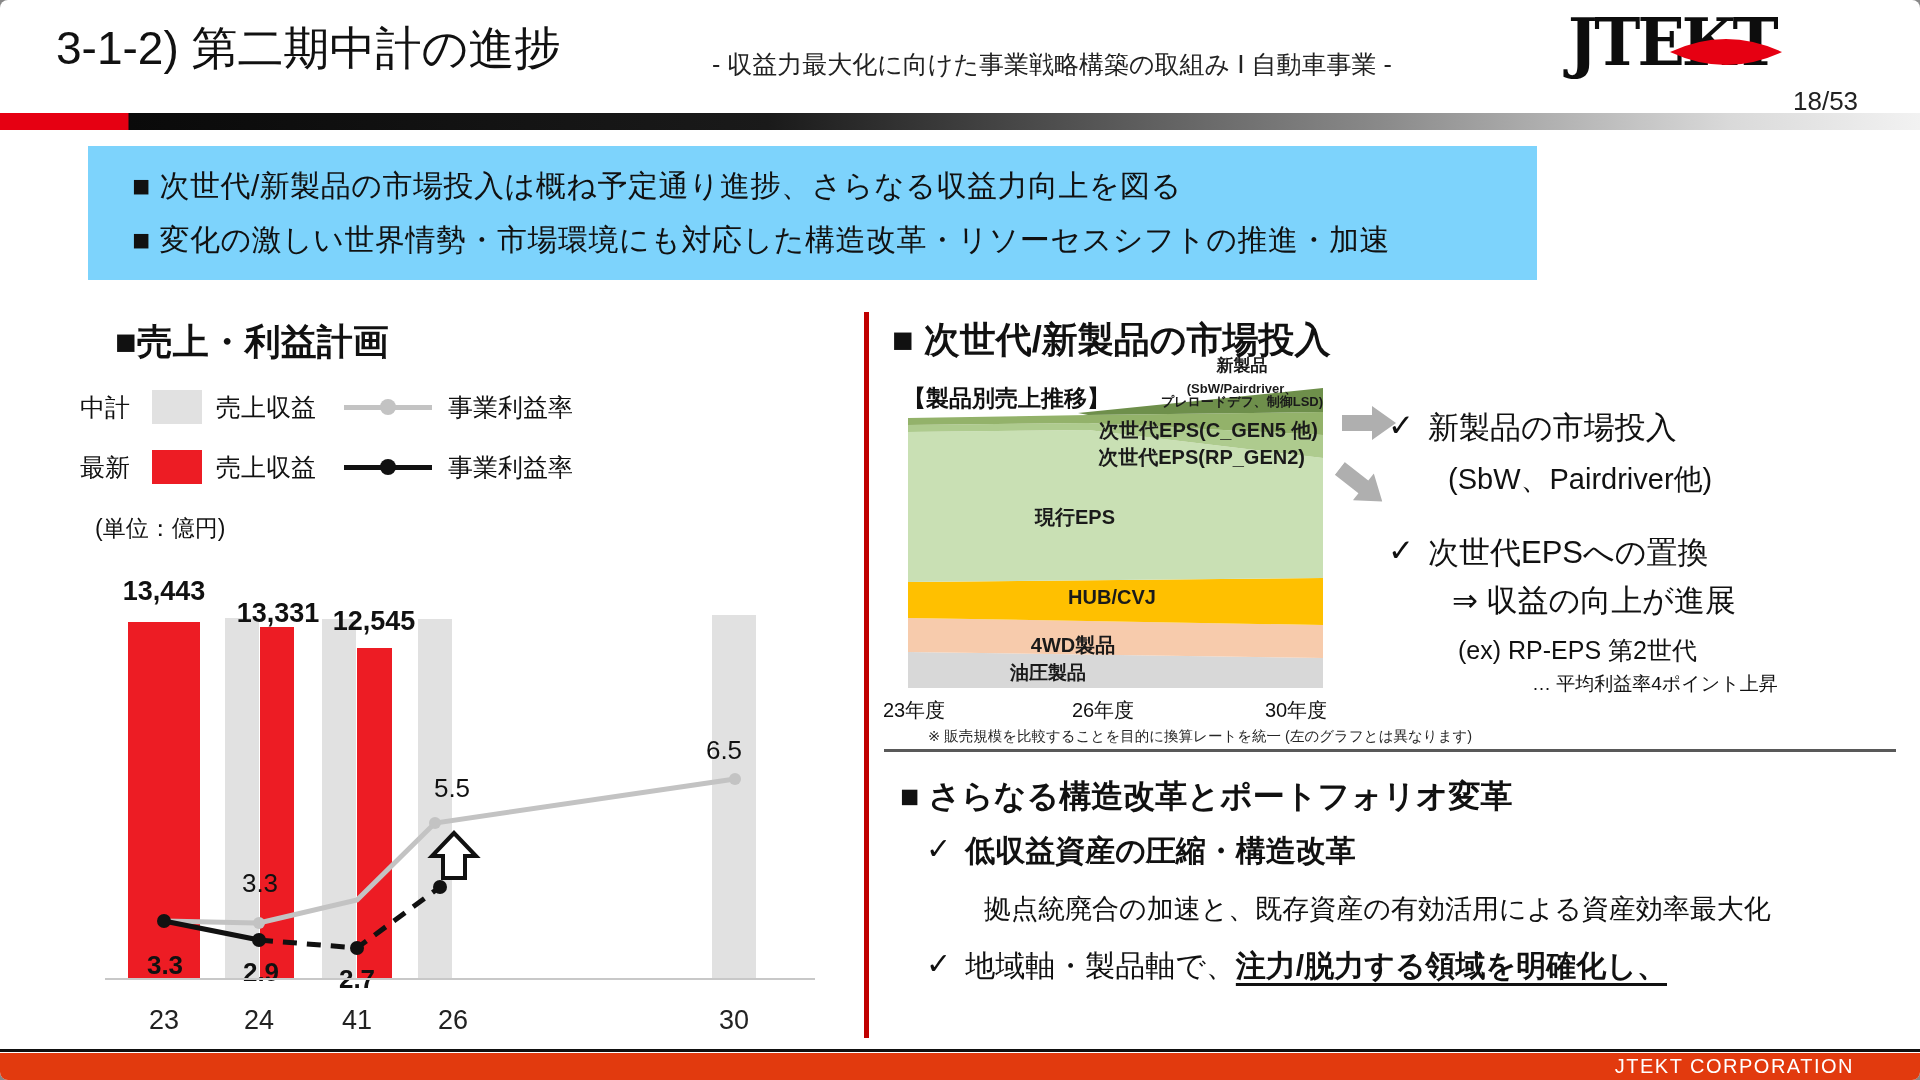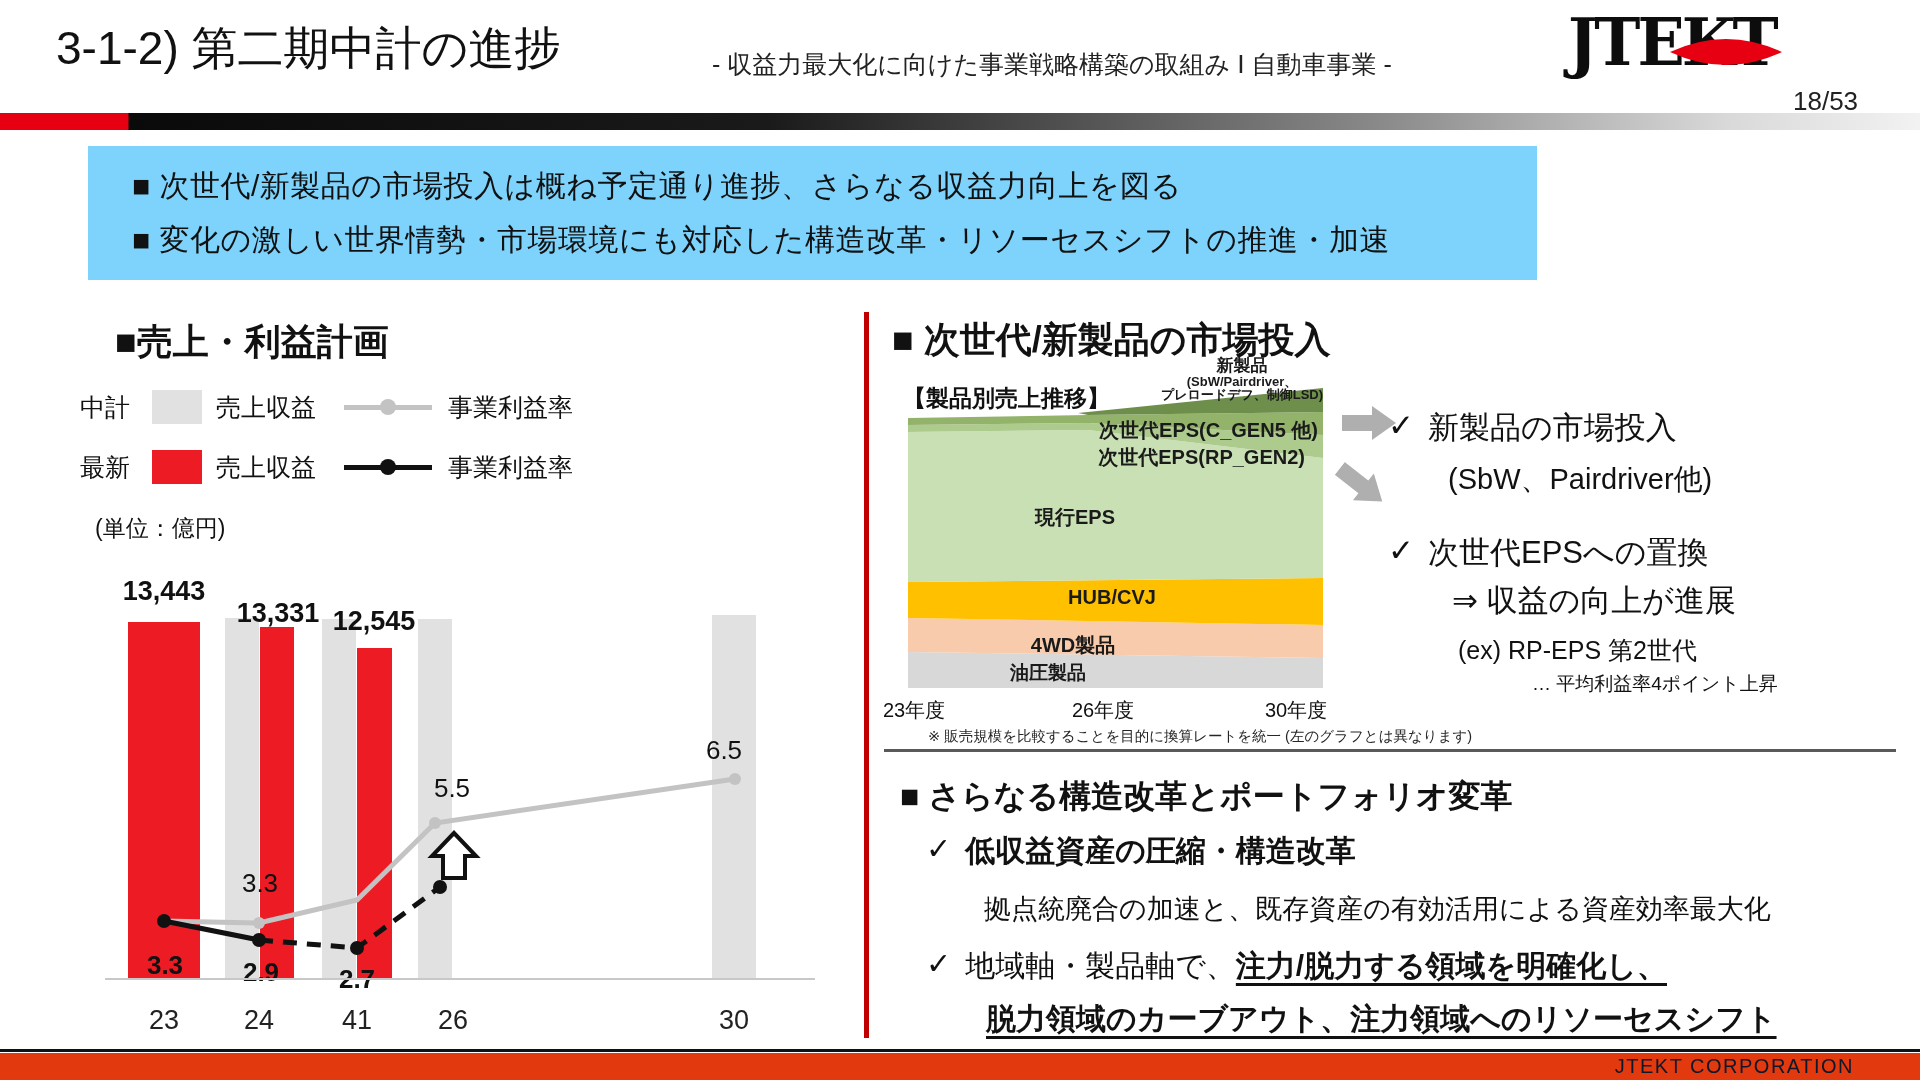--- a/index.html
+++ b/index.html
@@ -1,17 +1,17 @@
 <!DOCTYPE html>
 <html><head>
 <meta charset="utf-8">
 <style>
   html,body{margin:0;padding:0;background:#888;}
   .slide{position:relative;width:1920px;height:1080px;background:#ffffff;overflow:hidden;
-         font-family:"Liberation Sans","DejaVu Sans",sans-serif;color:#111;}
+         font-family:"Liberation Sans","DejaVu Sans",sans-serif;color:#111;border-radius:8px;}
   .abs{position:absolute;}
   .nowrap{white-space:nowrap;}
   .ctr{text-align:center;}
   .rgt{text-align:right;}
   .b{font-weight:bold;}
   
   .main-title{font-size:46px;font-weight:500;letter-spacing:0px;}
   .sub-title{font-size:25px;font-weight:500;color:#222;}
   .logo-text{font-family:"DejaVu Serif","Liberation Serif",serif;font-weight:bold;font-size:62px;
              letter-spacing:-3px;color:#0d0d0d;transform:scaleY(1.05);display:inline-block;}
@@ -30,21 +30,21 @@
   .pct{font-size:26px;}
   .xl{font-size:27px;color:#222;}
   
   .sec-title{font-size:36px;font-weight:bold;}
   .area-lbl{font-weight:bold;color:#1a1a1a;}
   .check-row{display:flex;align-items:flex-start;}
   .check-mark{font-weight:bold;margin-right:14px;}
   .uline{text-decoration:underline;text-decoration-thickness:3px;text-underline-offset:7px;}
   .footnote{font-size:14.5px;color:#262626;}
   
-  .footer-bar{background:#e23a0e;color:#0f172a;font-size:20px;letter-spacing:1.5px;
+  .footer-bar{background:#e23a0e;color:#ffffff;font-size:20px;letter-spacing:1.5px;
               display:flex;align-items:center;justify-content:flex-end;padding-right:66px;box-sizing:border-box;}
 </style>
 </head>
 <body>
 
 <div class="slide">
 
   <div class="abs nowrap main-title" style="left:56px;top:18px;">3-1-2) 第二期中計の進捗</div>
   <div class="abs nowrap sub-title" style="left:712px;top:48px;">- 収益力最大化に向けた事業戦略構築の取組み Ⅰ 自動車事業 -</div>
 
@@ -139,21 +139,21 @@
     <polygon points="0,233 415,240 415,273 0,267" fill="#F7CBAC"></polygon>
     <polygon points="0,197 415,193 415,240 0,233" fill="#FFC000"></polygon>
     <polygon points="0,47 180,45 415,73 415,193 0,197" fill="#C9E0B4"></polygon>
     <polygon points="0,40 180,38 415,50 415,73 180,45 0,47" fill="#AECB8E"></polygon>
     <polygon points="0,33 180,30 415,27 415,50 180,38 0,40" fill="#93B26A"></polygon>
     <polygon points="170,28 415,3 415,27 180,30" fill="#6E8F4B"></polygon>
   </svg>
 
   <div class="abs ctr" style="left:1142px;top:357px;width:200px;line-height:1.05;">
     <div class="area-lbl" style="font-size:17px;">新製品</div>
-    <div class="area-lbl" style="font-size:13px;">(SbW/Pairdriver、</div>
+    <div class="area-lbl" style="font-size:13px;margin-top:7px;">(SbW/Pairdriver、</div>
     <div class="area-lbl" style="font-size:13px;">プレロードデフ、制御LSD)</div>
   </div>
   <div class="abs rgt area-lbl nowrap" style="left:1060px;top:417px;width:258px;font-size:20px;">次世代EPS(C_GEN5 他)</div>
   <div class="abs rgt area-lbl nowrap" style="left:1060px;top:444px;width:245px;font-size:20px;">次世代EPS(RP_GEN2)</div>
   <div class="abs ctr area-lbl nowrap" style="left:1020px;top:504px;width:110px;font-size:20px;">現行EPS</div>
   <div class="abs ctr area-lbl nowrap" style="left:1047px;top:586px;width:130px;font-size:20px;">HUB/CVJ</div>
   <div class="abs ctr area-lbl nowrap" style="left:1008px;top:632px;width:130px;font-size:20px;">4WD製品</div>
   <div class="abs ctr area-lbl nowrap" style="left:983px;top:660px;width:130px;font-size:19px;">油圧製品</div>
 
   <div class="abs ctr nowrap" style="left:878px;top:697px;width:72px;font-size:20px;">23年度</div>
@@ -192,20 +192,19 @@
     <span class="b">低収益資産の圧縮・構造改革</span>
   </div>
   <div class="abs nowrap" style="left:984px;top:891px;font-size:27px;">拠点統廃合の加速と、既存資産の有効活用による資産効率最大化</div>
 
   <div class="abs check-row nowrap" style="left:926px;top:946px;font-size:30px;">
     <span class="check-mark" style="font-size:30px;">✓</span>
     <span>
       <span>地域軸・製品軸で、</span><span class="b uline">注力/脱力する領域を明確化し、</span>
     </span>
   </div>
-  <div class="abs nowrap b uline" style="left:986px;top:999px;font-size:30px;">脱力領域のカーブアウト、注力領域へのリソーセスシフト</div>
 
   <div class="abs" style="left:0;top:1049px;width:1920px;height:3px;background:#111;"></div>
   <div class="abs footer-bar" style="left:0;top:1053px;width:1920px;height:27px;">
     <span class="nowrap">JTEKT  CORPORATION</span>
   </div>
 
 </div>
 
 </body></html>

